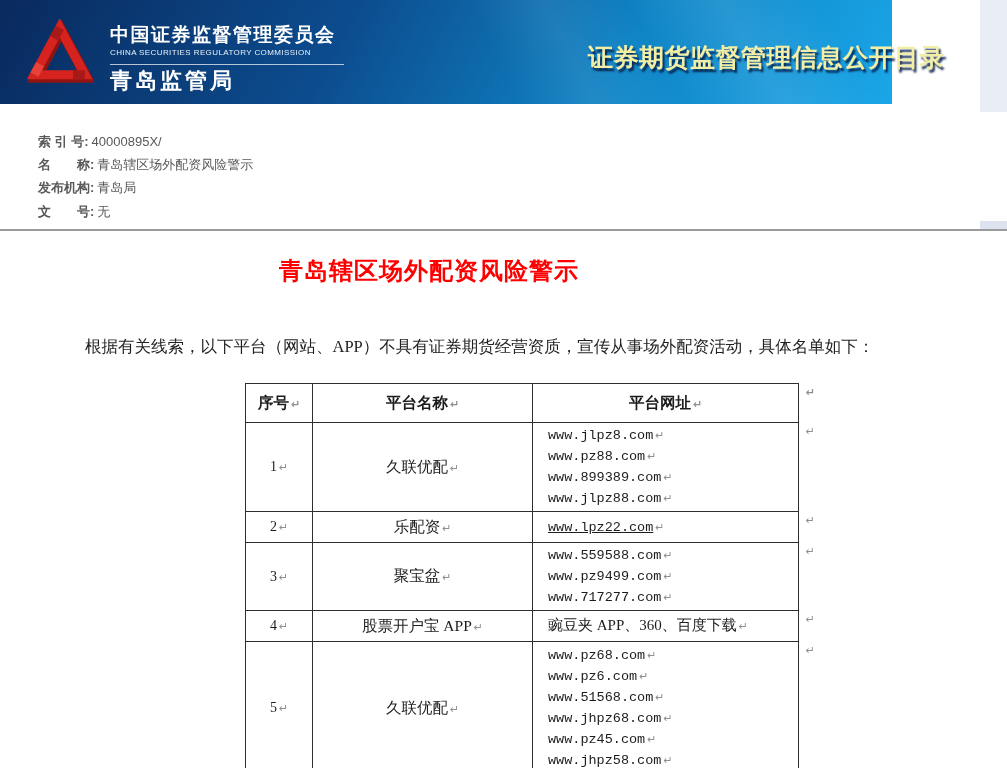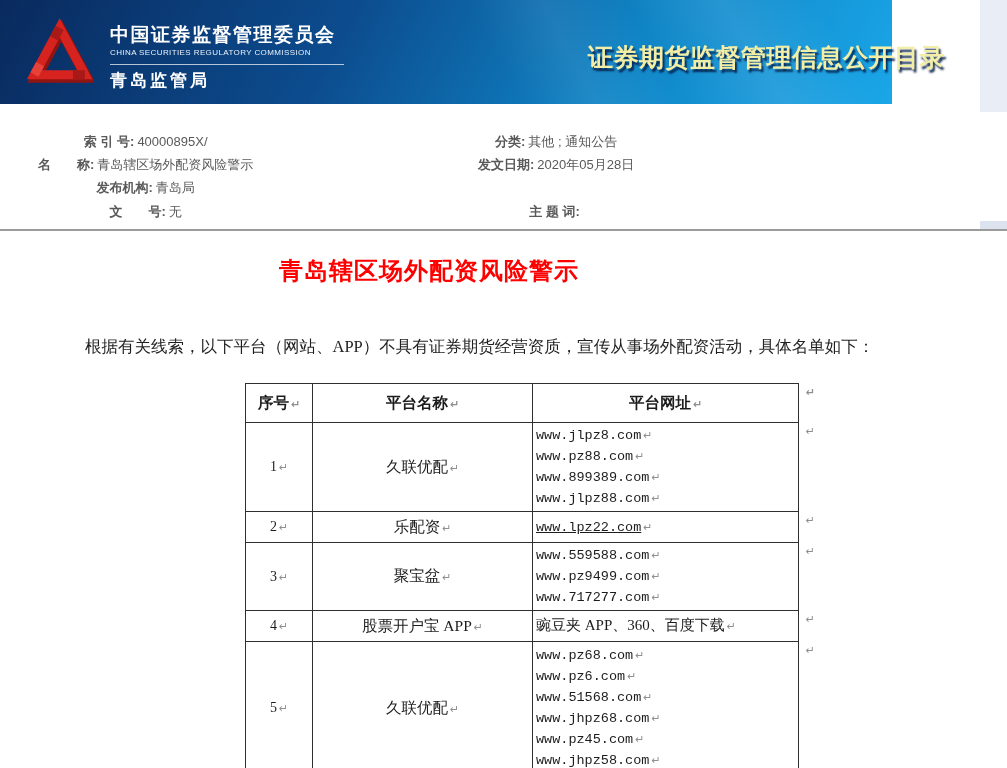--- a/index.html
+++ b/index.html
@@ -10,32 +10,32 @@
   .banner{position:absolute;left:0;top:0;width:892px;height:104px;
           background:linear-gradient(118deg,var(--banner-top,#092a5e) 0%,#0c4c8e 38%,#0f85c6 70%,var(--banner-bottom,#1aa6e8) 100%);}
   .banner::before{content:"";position:absolute;inset:0;
           background:linear-gradient(62deg,transparent 55%,rgba(255,255,255,.07) 63%,transparent 72%),
                      linear-gradient(58deg,transparent 72%,rgba(255,255,255,.09) 82%,transparent 92%);}
   .logo{position:absolute;left:24px;top:18px;width:70px;height:70px;}
   .org-block{position:absolute;left:110px;top:24px;}
   .org-cn{color:#fff;font-size:19px;font-weight:bold;letter-spacing:1.5px;line-height:22px;}
   .org-en{color:#e8f2fb;font-size:8px;letter-spacing:.4px;margin-top:2px;line-height:10px;}
   .org-divider{width:234px;height:1px;background:rgba(255,255,255,.7);margin:6px 0 6px;}
-  .bureau{color:#fff;font-size:17px;font-weight:bold;letter-spacing:3px;line-height:20px;}
+  .bureau{color:#fff;font-size:22px;font-weight:bold;letter-spacing:3px;line-height:20px;}
   .banner-title{position:absolute;left:588px;top:41px;font-size:25px;font-weight:bold;
           color:var(--banner-title,#f3eea6);letter-spacing:.5px;
           text-shadow:2px 3px 2px rgba(4,28,70,.9);white-space:nowrap;}
   .right-strip{position:absolute;left:980px;top:0;width:27px;height:112px;background:var(--strip,#e9edf6);}
   .notch{position:absolute;left:980px;top:221px;width:27px;height:8px;background:#dce2ee;}
 
   
   .meta-col{position:absolute;top:130px;color:var(--meta-text,#595959);font-size:13px;}
   .meta-left{left:38px;}
   .meta-right{left:478px;}
-  .meta-row{height:23.2px;line-height:23.2px;white-space:nowrap;text-align:center;}
+  .meta-row{height:23.2px;line-height:23.2px;white-space:nowrap;}
   .meta-label{font-weight:bold;}
   .meta-value{font-weight:normal;margin-left:3px;}
 
   .h-divider{position:absolute;left:0;top:229px;width:1007px;height:2px;background:var(--divider,#9b9b9b);}
 
   
   .doc-title{position:absolute;left:0;top:255px;width:858px;margin:0;text-align:center;
           font-family:"Liberation Serif","DejaVu Serif",serif;
           font-size:24px;font-weight:bold;letter-spacing:1px;color:var(--doc-title,#ff0000);}
   .doc-para{position:absolute;left:57px;top:336px;margin:0;white-space:nowrap;
@@ -47,21 +47,21 @@
   .plat-table th,.plat-table td{border:1px solid #2e2e2e;vertical-align:middle;}
   .plat-table thead tr{height:39px;}
   .plat-table tbody tr:nth-child(1){height:84px;}
   .plat-table tbody tr:nth-child(2){height:31px;}
   .plat-table tbody tr:nth-child(3){height:62px;}
   .plat-table tbody tr:nth-child(4){height:31px;}
   .plat-table tbody tr:nth-child(5){height:133px;}
   .plat-table th{font-size:15.5px;font-weight:bold;text-align:center;}
   td.c-no{text-align:center;font-size:14px;}
   td.c-name{text-align:center;font-size:15.5px;}
-  td.c-urls{padding:2px 0 2px 3px;position:relative;}
+  td.c-urls{padding:2px 0 2px 15px;position:relative;}
   .url-line{font-family:"Liberation Mono","DejaVu Sans Mono",monospace;font-size:13.5px;line-height:21px;white-space:nowrap;}
   .url-line.cjk{font-family:"Liberation Serif","DejaVu Serif",serif;font-size:15px;}
   .u{text-decoration:underline;}
   .rm{color:#8f8f8f;font-size:11px;margin-left:2px;font-family:"DejaVu Sans",sans-serif;}
   .eor{position:absolute;right:-17px;top:2px;color:#8f8f8f;font-size:11px;font-family:"DejaVu Sans",sans-serif;}
 </style>
 </head>
 <body>
 
 <div class="stage">
@@ -84,26 +84,20 @@
   </header>
 
   <div class="right-strip"></div>
   <div class="notch"></div>
 
   <section class="meta-col meta-left" id="meta-left">
       <div class="meta-row"><span class="meta-label">索 引 号:</span><span class="meta-value">40000895X/</span></div>
       <div class="meta-row"><span class="meta-label">名　　称:</span><span class="meta-value">青岛辖区场外配资风险警示</span></div>
       <div class="meta-row"><span class="meta-label">发布机构:</span><span class="meta-value">青岛局</span></div>
       <div class="meta-row"><span class="meta-label">文　　号:</span><span class="meta-value">无</span></div>
-    </section>
-  <section class="meta-col meta-right" id="meta-right">
-      <div class="meta-row"><span class="meta-label">分类:</span><span class="meta-value">其他 ; 通知公告</span></div>
-      <div class="meta-row"><span class="meta-label">发文日期:</span><span class="meta-value">2020年05月28日</span></div>
-      <div class="meta-row">&nbsp;</div>
-      <div class="meta-row"><span class="meta-label">主 题 词:</span><span class="meta-value"></span></div>
     </section>
 
   <div class="h-divider"></div>
 
   <main>
     <h1 class="doc-title">青岛辖区场外配资风险警示</h1>
     <p class="doc-para">根据有关线索，以下平台（网站、APP）不具有证券期货经营资质，宣传从事场外配资活动，具体名单如下：</p>
     <table class="plat-table">
       <colgroup>
           <col style="width:67px">

